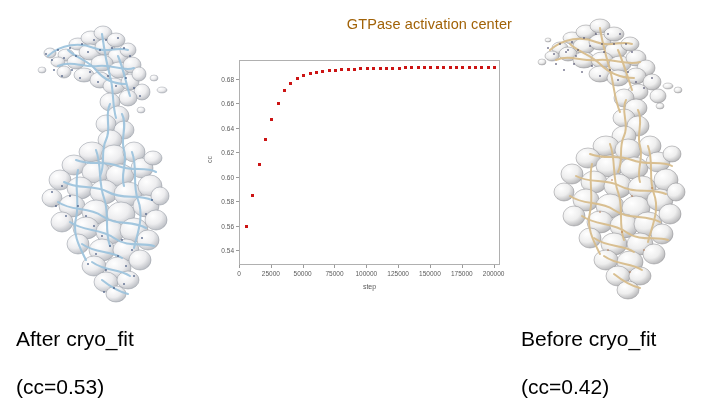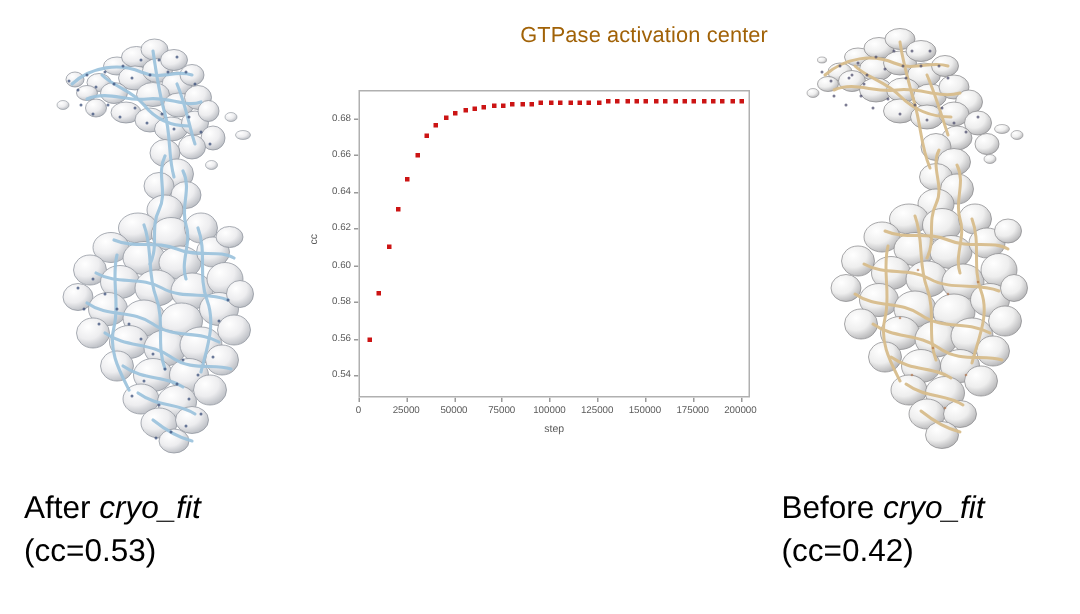--- a/index.html
+++ b/index.html
@@ -121,22 +121,22 @@
   .caption {
     position: absolute;
     font-size: 21px;
     color: #000000;
     line-height: 1.38;
     font-family: "Liberation Sans", sans-serif;
     white-space: nowrap;
   }
   #caption-before { left: 16px; top: 325px; }
   #caption-after  { left: 521px; top: 325px; }
-  .caption .it { font-style: italic; }
-  .caption .row2 { display: block; }
+  .caption .it { }
+  .caption .row2 { display: block; margin-top: 19px; }
 </style>
 </head>
 <body>
 
 <div class="structure-panel" id="structure-before">
   <svg viewBox="0 0 200 320" xmlns="http://www.w3.org/2000/svg">
     <defs>
       <radialGradient id="blobGradL" cx="35%" cy="30%" r="75%">
         <stop offset="0%" stop-color="#ffffff"></stop>
         <stop offset="55%" stop-color="#ededef"></stop>

